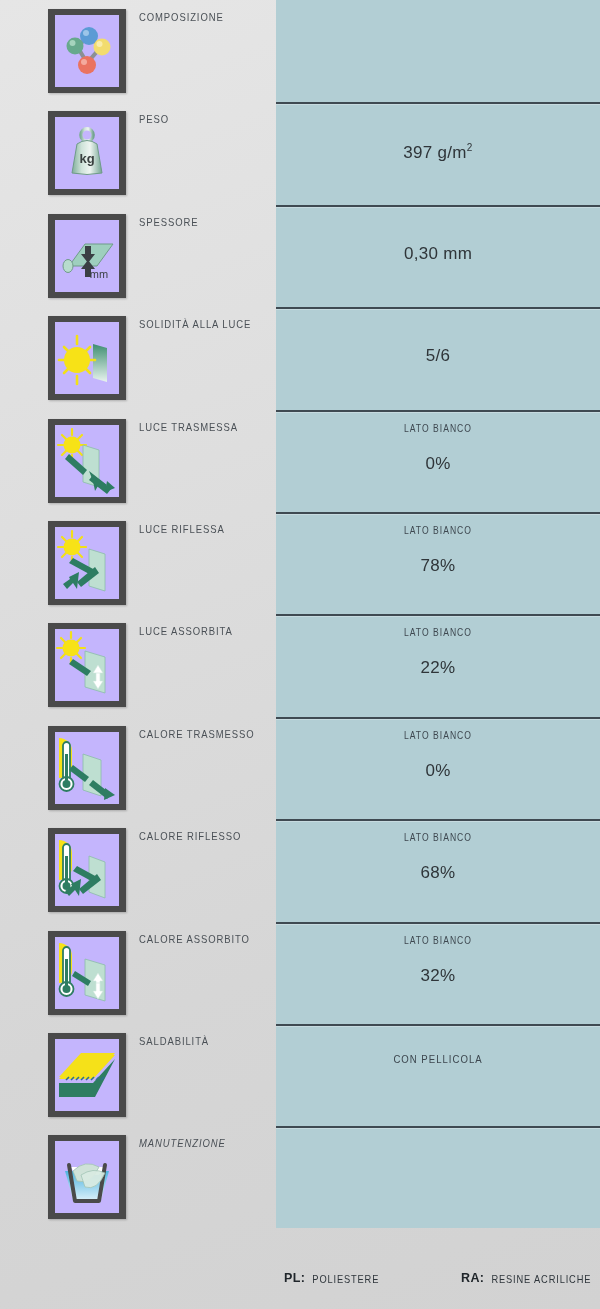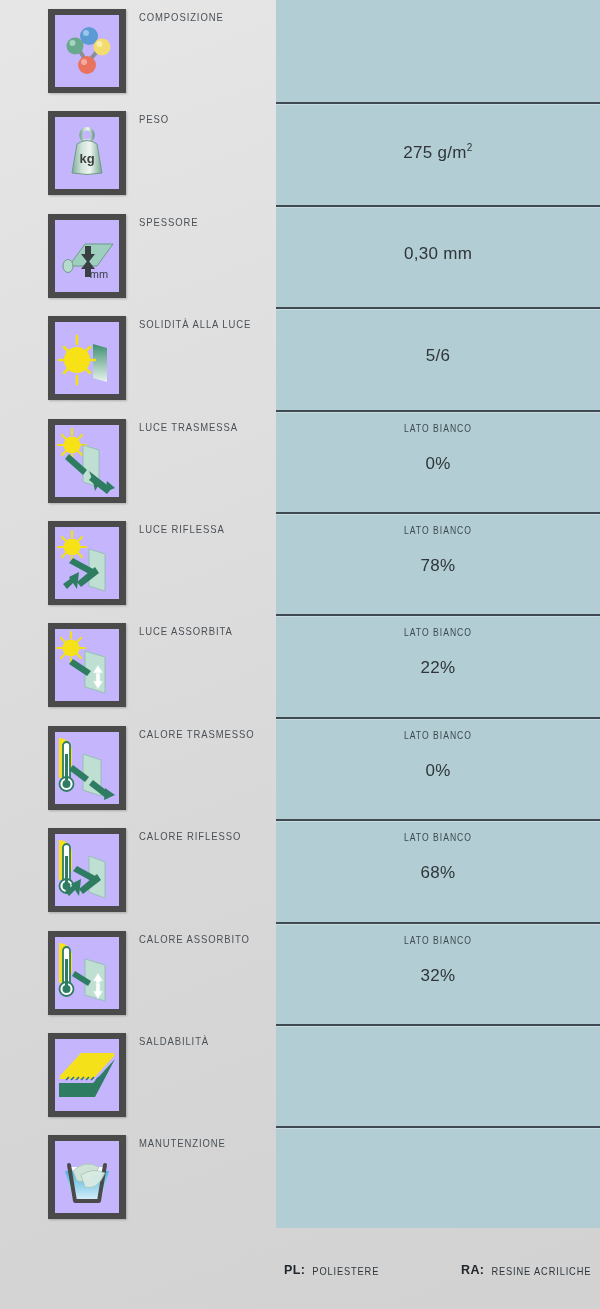--- a/index.html
+++ b/index.html
@@ -42,21 +42,21 @@
     top: 0;
     width: 524px;
   }
 
   .row {
     position: relative;
     height: 102.4px;
     width: 600px;
   }
 
-  .row.row-last { height: 100px; }
+  .row.row-last { height: 100px; font-style: italic; }
 
   
   .row + .row .divider {
     position: absolute;
     left: 276px;
     top: 0;
     width: 324px;
     height: 2px;
     background: #3f4a52;
   }
@@ -172,20 +172,21 @@
     gap: 7px;
     white-space: nowrap;
   }
   .legend-item.pl { left: 8px; }
   .legend-item.ra { left: 185px; }
   .legend-key {
     font-size: 12.5px;
     font-weight: bold;
     color: #20262b;
     letter-spacing: 0.4px;
+    margin-top: 8px;
   }
   .legend-val {
     font-size: 9.3px;
     letter-spacing: 0.85px;
     color: #2e353b;
     transform: scaleY(1.2);
     transform-origin: left baseline;
   }
 </style>
 </head>
@@ -237,21 +238,21 @@
             </defs>
             <circle cx="32" cy="18" r="6.2" fill="none" stroke="url(#gWeight)" stroke-width="3.4"></circle>
             <path d="M22 27 Q32 20 42 27 L47 56 Q32 59 17 56 Z" fill="url(#gWeight)" stroke="#6f9b89" stroke-width="1"></path>
             <text x="32" y="46" font-family="Liberation Sans, sans-serif" font-size="13" font-weight="bold" fill="#39403f" text-anchor="middle">kg</text>
           </svg>
         </div>
       </div>
       <div class="row-label">PESO</div>
       <div class="value-block">
 
-        <div class="value-main vm-center"><span>275 g/m</span><sup>2</sup></div>
+        <div class="value-main vm-center"><span>397 g/m</span><sup>2</sup></div>
       </div>
     </div>
 
     <div class="row">
       <div class="divider"></div>
       <div class="icon-tile">
         <div class="icon-inner">
           <svg viewBox="0 0 64 72">
             <path d="M14 46 L30 24 L58 24 L42 46 Z" fill="#9ecfbe" stroke="#6f9b89" stroke-width="1"></path>
             <ellipse cx="13" cy="46" rx="5" ry="6.5" fill="#b7dccd" stroke="#6f9b89" stroke-width="1"></ellipse>
@@ -495,20 +496,23 @@
               <line x1="26" y1="41" x2="29" y2="38"></line>
               <line x1="31" y1="41" x2="34" y2="38"></line>
               <line x1="36" y1="41" x2="39" y2="38"></line>
               <line x1="41" y1="41" x2="44" y2="38"></line>
               <line x1="46" y1="41" x2="49" y2="38"></line>
             </g>
           </svg>
         </div>
       </div>
       <div class="row-label">SALDABILITÀ</div>
+      <div class="value-block">
+        <div class="value-text">CON PELLICOLA</div>
+      </div>
     </div>
 
     <div class="row row-last">
       <div class="divider"></div>
       <div class="icon-tile">
         <div class="icon-inner">
           <svg viewBox="0 0 64 72">
             <defs>
               <linearGradient id="gWater" x1="0" y1="0" x2="0" y2="1">
                 <stop offset="0" stop-color="#4fb4e0"></stop>

